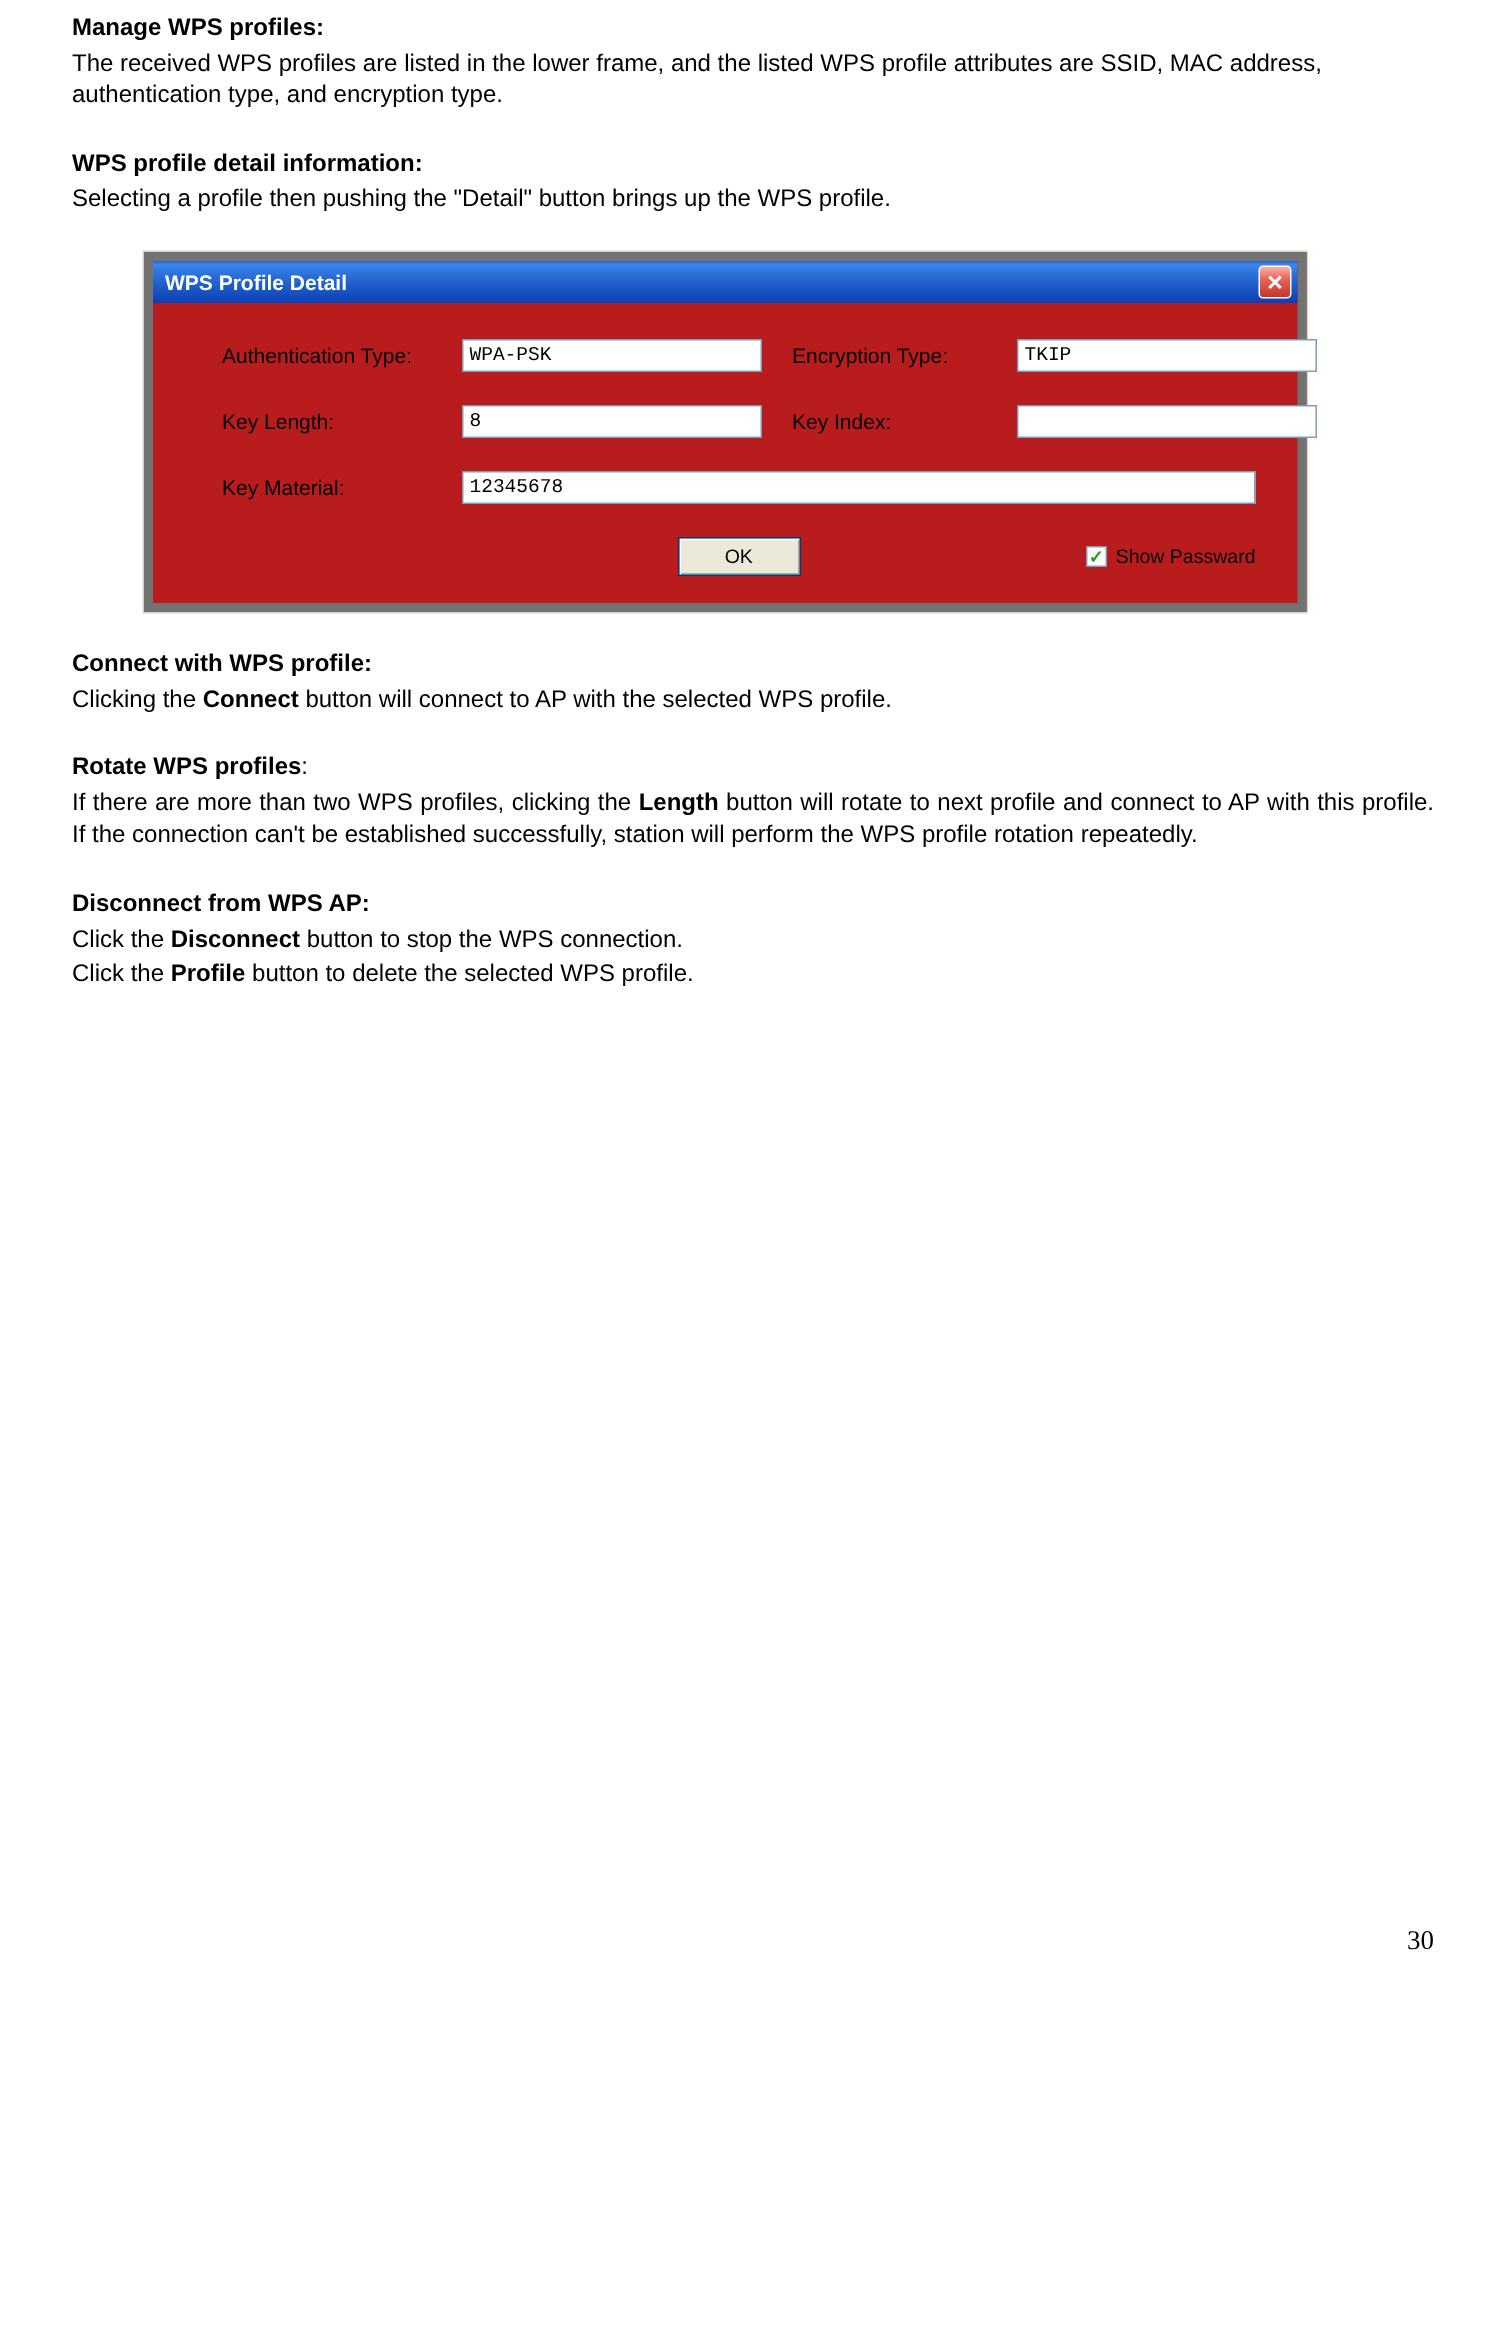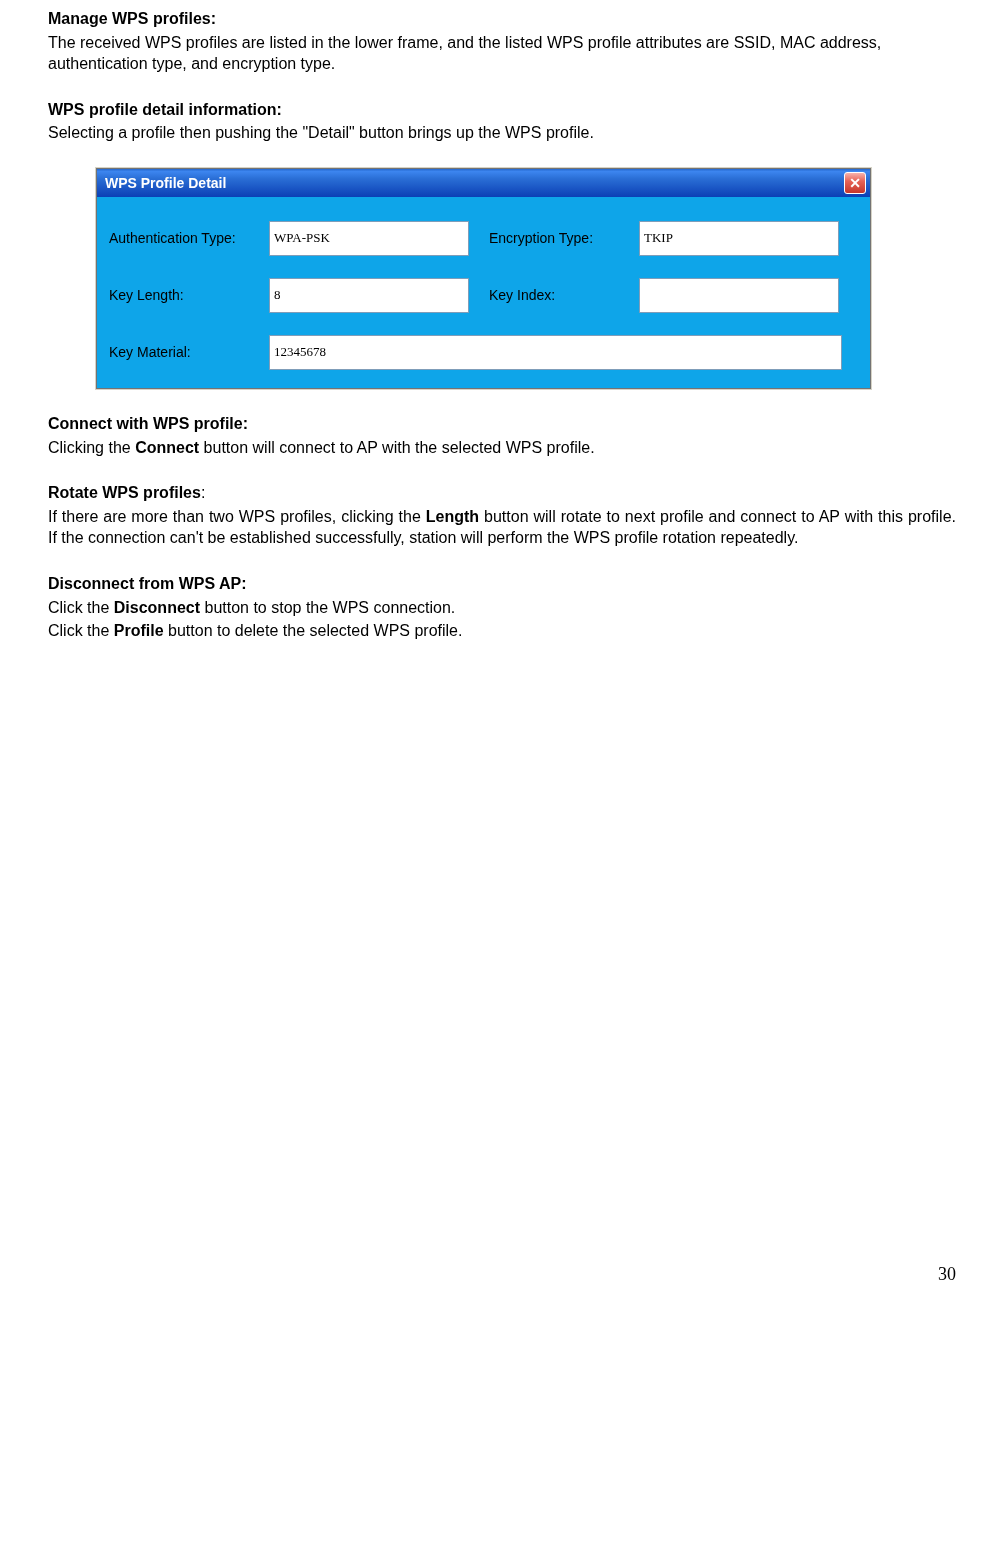--- a/index.html
+++ b/index.html
@@ -25,22 +25,22 @@
     .justified { text-align: justify; }
     .bold { font-weight: bold; }
 
     .dialog-wrap {
       margin: 24px 0 20px 48px;
       width: 775px;
     }
     .dialog {
       font-family: Tahoma, Geneva, sans-serif;
       font-size: 14px;
-      border: 1px solid #737373;
-      background: #0ea5e9;
+      border: 6px solid #737373;
+      background: #b91c1c;
       box-shadow: 0 0 0 1px #d6d3c6;
     }
     .titlebar {
       background: linear-gradient(to bottom, #2a6ed5 0%, #2a6ed5 3%, #3d86f0 8%, #2a6ed5 35%, #0b3fb5 100%);
       color: #fff;
       display: flex;
       align-items: center;
       justify-content: space-between;
       height: 28px;
       padding: 0 4px 0 8px;
@@ -56,37 +56,38 @@
       align-items: center;
       justify-content: center;
       color: #fff;
       font-weight: bold;
       font-size: 14px;
       font-family: Arial, sans-serif;
       cursor: default;
     }
     .dialog-body {
       padding: 24px 28px 18px 12px;
+      margin-left: 34px;
     }
     .form-grid {
       display: grid;
       grid-template-columns: 140px 200px 130px 200px;
       column-gap: 20px;
       row-gap: 22px;
       align-items: center;
       color: #000;
     }
     .form-grid .cell-label { white-space: nowrap; }
     .win-input {
       width: 100%;
-      height: 35px;
+      height: 22px;
       border: 1px solid #7f9db9;
       background: #fff;
       padding: 1px 4px;
-      font-family: Liberation Serif, serif;
+      font-family: Liberation Mono, monospace;
       font-size: 13px;
     }
     .keymat-row {
       display: grid;
       grid-template-columns: 140px 1fr;
       column-gap: 20px;
       align-items: center;
       margin-top: 22px;
     }
     .btn-row {
@@ -163,20 +164,29 @@
 
           <div class="cell-label">Key Length:</div>
           <input class="win-input" readonly="" value="8" style="">
           <div class="cell-label">Key Index:</div>
           <input class="win-input" readonly="" value="" style="">
         </div>
         <div class="keymat-row">
           <div class="cell-label">Key Material:</div>
           <input class="win-input" readonly="" value="12345678" style="">
         </div>
+        <div class="btn-row">
+          <button class="ok-btn">OK</button>
+          <div class="show-pass">
+            <span class="win-checkbox">
+              <span>✓</span>
+            </span>
+            <span>Show Passward</span>
+          </div>
+        </div>
       </div>
     </div>
   </div>
 
 
   <div class="heading">Connect with WPS profile:</div>
   <div class="paragraph">
     <span>Clicking the </span><span class="bold">Connect</span><span> button will connect to AP with the selected WPS profile.</span>
   </div>
 

